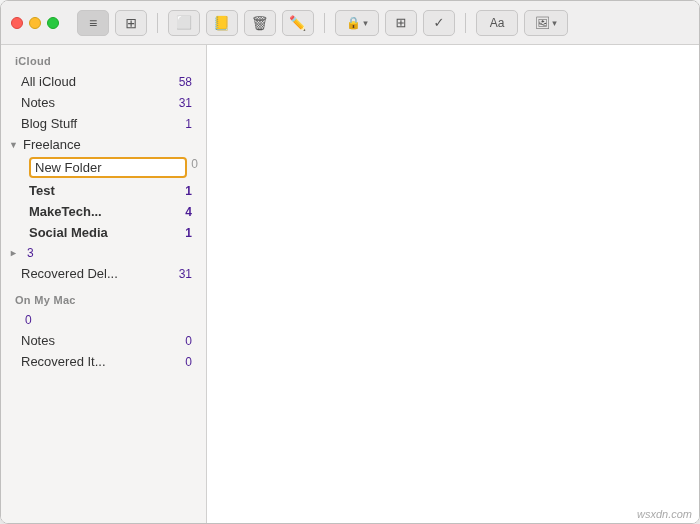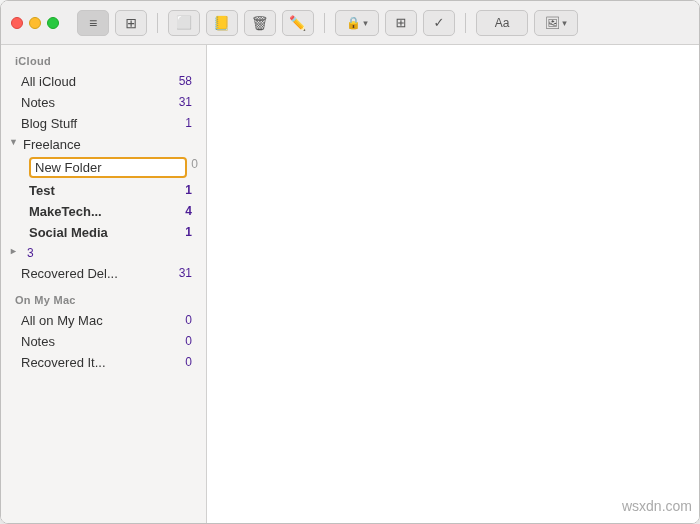--- a/index.html
+++ b/index.html
@@ -103,21 +103,21 @@
     .sidebar-section-header {
       font-size: 11px;
       font-weight: 600;
       color: #888;
       padding: 10px 14px 4px 14px;
       letter-spacing: 0.3px;
     }
 
     .sidebar-item {
       display: flex;
-      align-items: flex-start;
+      align-items: center;
       padding: 3px 14px 3px 20px;
       cursor: pointer;
       font-size: 13px;
       color: #333;
       position: relative;
     }
 
     .sidebar-item.has-arrow {
       padding-left: 8px;
     }
@@ -188,24 +188,25 @@
       flex: 1;
       background: #fff;
       display: flex;
       align-items: center;
       justify-content: center;
     }
 
     
     .watermark {
       position: absolute;
-      bottom: 10px;
+      bottom: 4px;
       right: 8px;
-      font-size: 14px;
+      font-size: 11px;
       color: #aaa;
+      font-style: italic;
     }
 
     .window-wrapper {
       position: relative;
       width: 700px;
       height: 524px;
     }
   </style>
 </head>
 <body>
@@ -256,21 +257,21 @@
         <div class="toolbar-btn">
           <span style="font-size:13px;">⊞</span>
         </div>
 
         <div class="toolbar-btn">
           <span style="font-size:13px;">✓</span>
         </div>
 
         <div class="toolbar-divider"></div>
 
-        <div class="toolbar-btn" style="font-size:12px;width:52px;">
+        <div class="toolbar-btn" style="font-size:12px;width:42px;">
           <span>Aa</span>
         </div>
 
         <div class="toolbar-btn" style="display:flex;align-items:center;gap:2px;width:44px;">
           <span style="font-size:12px;">🖼</span>
           <span style="font-size:9px;color:#666;">▾</span>
         </div>
       </div>
     </div>
 
@@ -329,21 +330,20 @@
         </div>
 
         <div class="sidebar-item">
           <span class="item-label">Recovered Del...</span>
           <span class="item-count">31</span>
         </div>
 
         <div class="sidebar-section-header">On My Mac</div>
 
         <div class="sidebar-item">
-          <span class="item-label">All on My Mac</span>
           <span class="item-count">0</span>
         </div>
 
         <div class="sidebar-item">
           <span class="item-label">Notes</span>
           <span class="item-count">0</span>
         </div>
 
         <div class="sidebar-item">
           <span class="item-label">Recovered It...</span>

